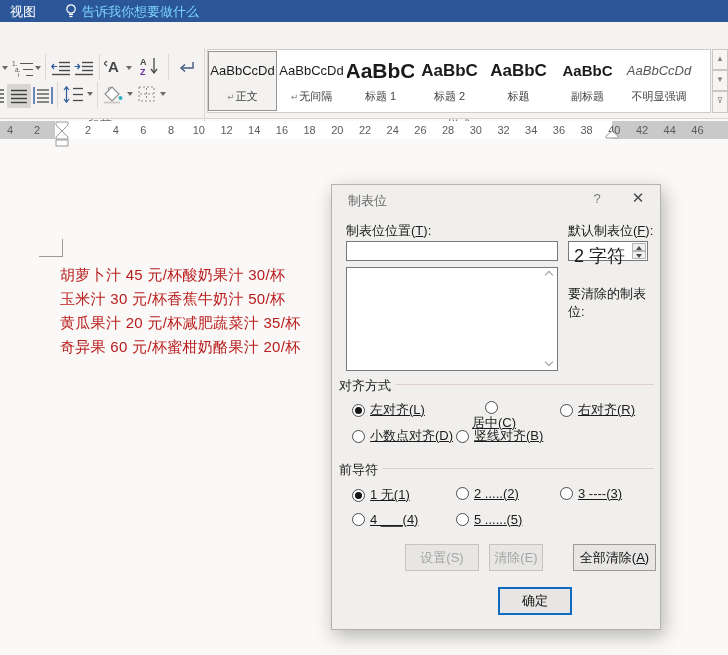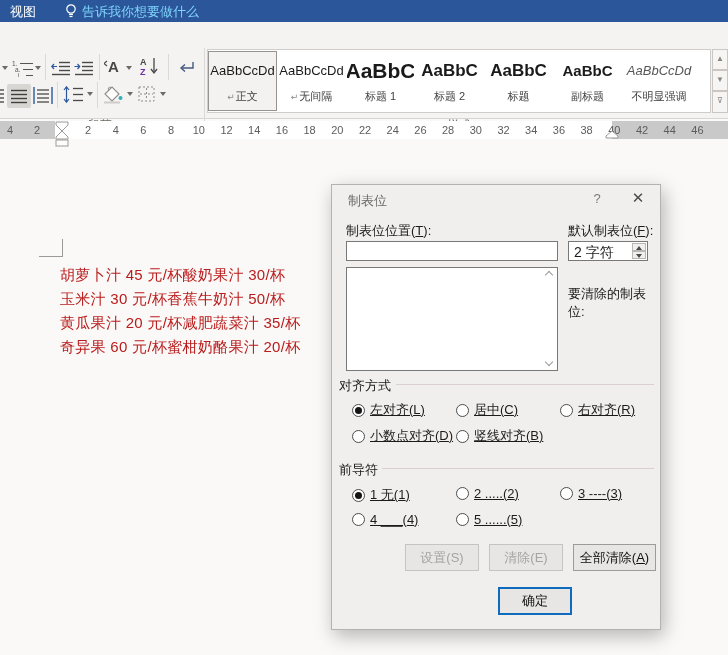--- a/index.html
+++ b/index.html
@@ -44,21 +44,21 @@
   
   .dialog{position:absolute;left:331px;top:184px;width:328px;height:444px;background:#f0efed;
           border:1px solid #b5b3b1;box-shadow:3px 6px 18px rgba(0,0,0,.28);box-sizing:content-box;font-size:13px;color:#1b1b1b;}
   .dtitle{position:absolute;left:16px;top:7px;color:#6a6a6a;}
   .dhelp{position:absolute;left:255px;top:6px;color:#7a7a7a;width:20px;text-align:center;}
   .dclose{position:absolute;left:293px;top:4px;width:26px;height:20px;text-align:center;font-size:15px;color:#4a4a4a;}
   .dlabel{position:absolute;}
   .key{text-decoration:underline;}
   .dinput{position:absolute;left:14px;top:56px;width:212px;height:20px;background:#fff;border:1px solid #787878;box-sizing:border-box;font-size:13px;padding:0 4px;font-family:inherit;}
   .spinner{position:absolute;left:236px;top:56px;width:80px;height:20px;background:#fff;border:1px solid #787878;box-sizing:border-box;}
-  .spinval{position:absolute;left:5px;top:2px;font-size:14px;}
+  .spinval{position:absolute;left:5px;top:2px;font-size:18px;}
   .spinbtn{position:absolute;right:1px;width:14px;height:8px;background:#f0efed;border:1px solid #b9b7b5;box-sizing:border-box;}
   .spinbtn.up{top:1px;}.spinbtn.dn{bottom:1px;}
   .sarrow{position:absolute;left:3px;width:0;height:0;border-left:3px solid transparent;border-right:3px solid transparent;}
   .sarrow.up{top:2px;border-bottom:4px solid #4a4a4a;}
   .sarrow.dn{top:2px;border-top:4px solid #4a4a4a;}
   .dlist{position:absolute;left:14px;top:82px;width:212px;height:104px;background:#fff;border:1px solid #787878;box-sizing:border-box;}
   .chev{position:absolute;right:4px;width:7px;height:7px;}
   .chev::before{content:'';position:absolute;left:0;top:1px;width:5px;height:5px;border-right:1px solid #9a9a9a;border-bottom:1px solid #9a9a9a;}
   .chev.up{top:3px;}.chev.up::before{transform:rotate(-135deg);}
   .chev.dn{bottom:3px;}.chev.dn::before{transform:rotate(45deg);top:-1px;}
@@ -334,21 +334,21 @@
     </div>
     <div class="dlabel" style="left:236px;top:100px;">要清除的制表位:</div>
 
     <div class="dlabel" style="left:7px;top:192px;">对齐方式</div>
     <div class="gline" style="left:64px;top:199px;width:258px;"></div>
     <div id="align-opts">
         <div class="radio-row" style="left: 20px; top: 216px;">
           <span class="rdot sel"></span>
           <span class="rtext"><span>左对齐(</span><span class="key">L</span><span>)</span></span>
         </div>
-        <div class="radio-row" style="left: 124px; top: 216px;">
+        <div class="radio-row" style="left: 140px; top: 216px; flex-direction: column;">
           <span class="rdot"></span>
           <span class="rtext"><span>居中(</span><span class="key">C</span><span>)</span></span>
         </div>
         <div class="radio-row" style="left: 228px; top: 216px;">
           <span class="rdot"></span>
           <span class="rtext"><span>右对齐(</span><span class="key">R</span><span>)</span></span>
         </div>
         <div class="radio-row" style="left: 20px; top: 242px;">
           <span class="rdot"></span>
           <span class="rtext"><span>小数点对齐(</span><span class="key">D</span><span>)</span></span>
@@ -378,17 +378,17 @@
           <span class="rdot"></span>
           <span class="rtext"><span>4 ___(</span><span class="key">4</span><span>)</span></span>
         </div>
         <div class="radio-row" style="left: 124px; top: 327px;">
           <span class="rdot"></span>
           <span class="rtext"><span>5 ......(</span><span class="key">5</span><span>)</span></span>
         </div>
       </div>
 
     <div class="dbtn disabled" style="left:73px;top:359px;width:74px;"><span>设置(</span><span>S</span><span>)</span></div>
-    <div class="dbtn disabled" style="left:157px;top:359px;width:74px;"><span>清除(</span><span>E</span><span>)</span></div>
+    <div class="dbtn disabled" style="left:157px;top:359px;width:54px;"><span>清除(</span><span>E</span><span>)</span></div>
     <div class="dbtn" style="left:241px;top:359px;width:83px;"><span>全部清除(</span><span class="key">A</span><span>)</span></div>
     <div class="dbtn okbtn" style="left:166px;top:402px;width:74px;">确定</div>
   </div>
 </div>
 
 </body></html>

